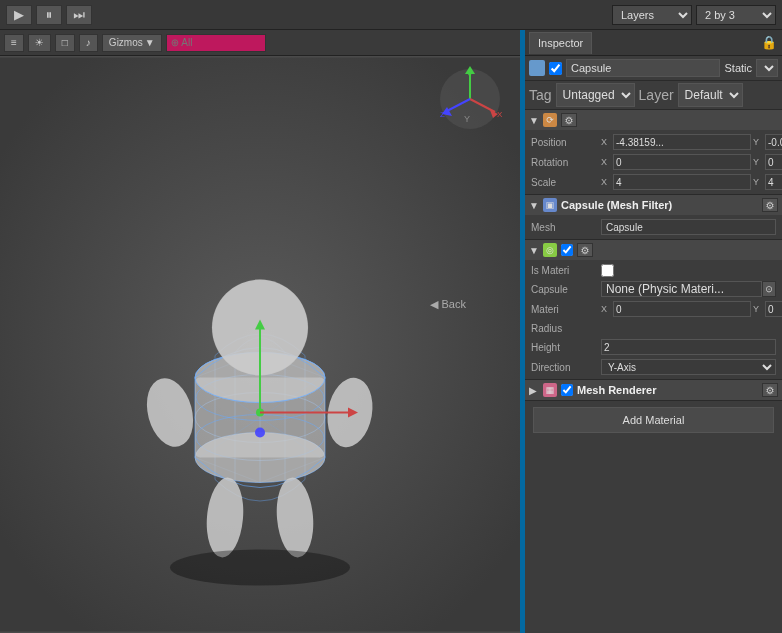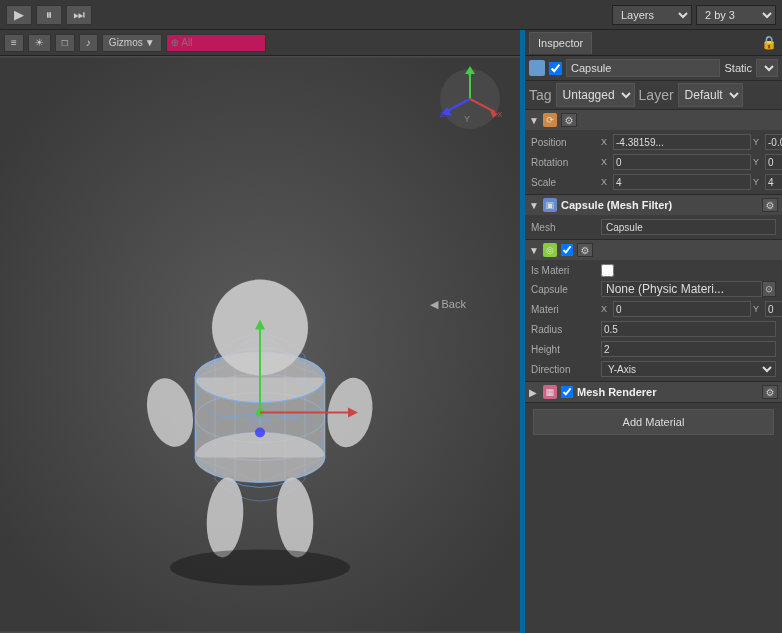--- a/index.html
+++ b/index.html
@@ -505,21 +505,20 @@
               <span class="prop-xyz-label">X</span>
               <input class="prop-input" type="text" value="0" style="">
               <span class="prop-xyz-label">Y</span>
               <input class="prop-input" type="text" value="0" style="">
 
             </div>
           </div>
 
           <div class="prop-row">
             <span class="prop-label">Radius</span>
-            <input class="prop-input" type="text" style="flex: 1 1 0%;" value="0.5">
           </div>
 
           <div class="prop-row">
             <span class="prop-label">Height</span>
             <input class="prop-input" type="text" style="flex: 1 1 0%;" value="2">
           </div>
 
           <div class="prop-row">
             <span class="prop-label">Direction</span>
             <select class="prop-dropdown">

